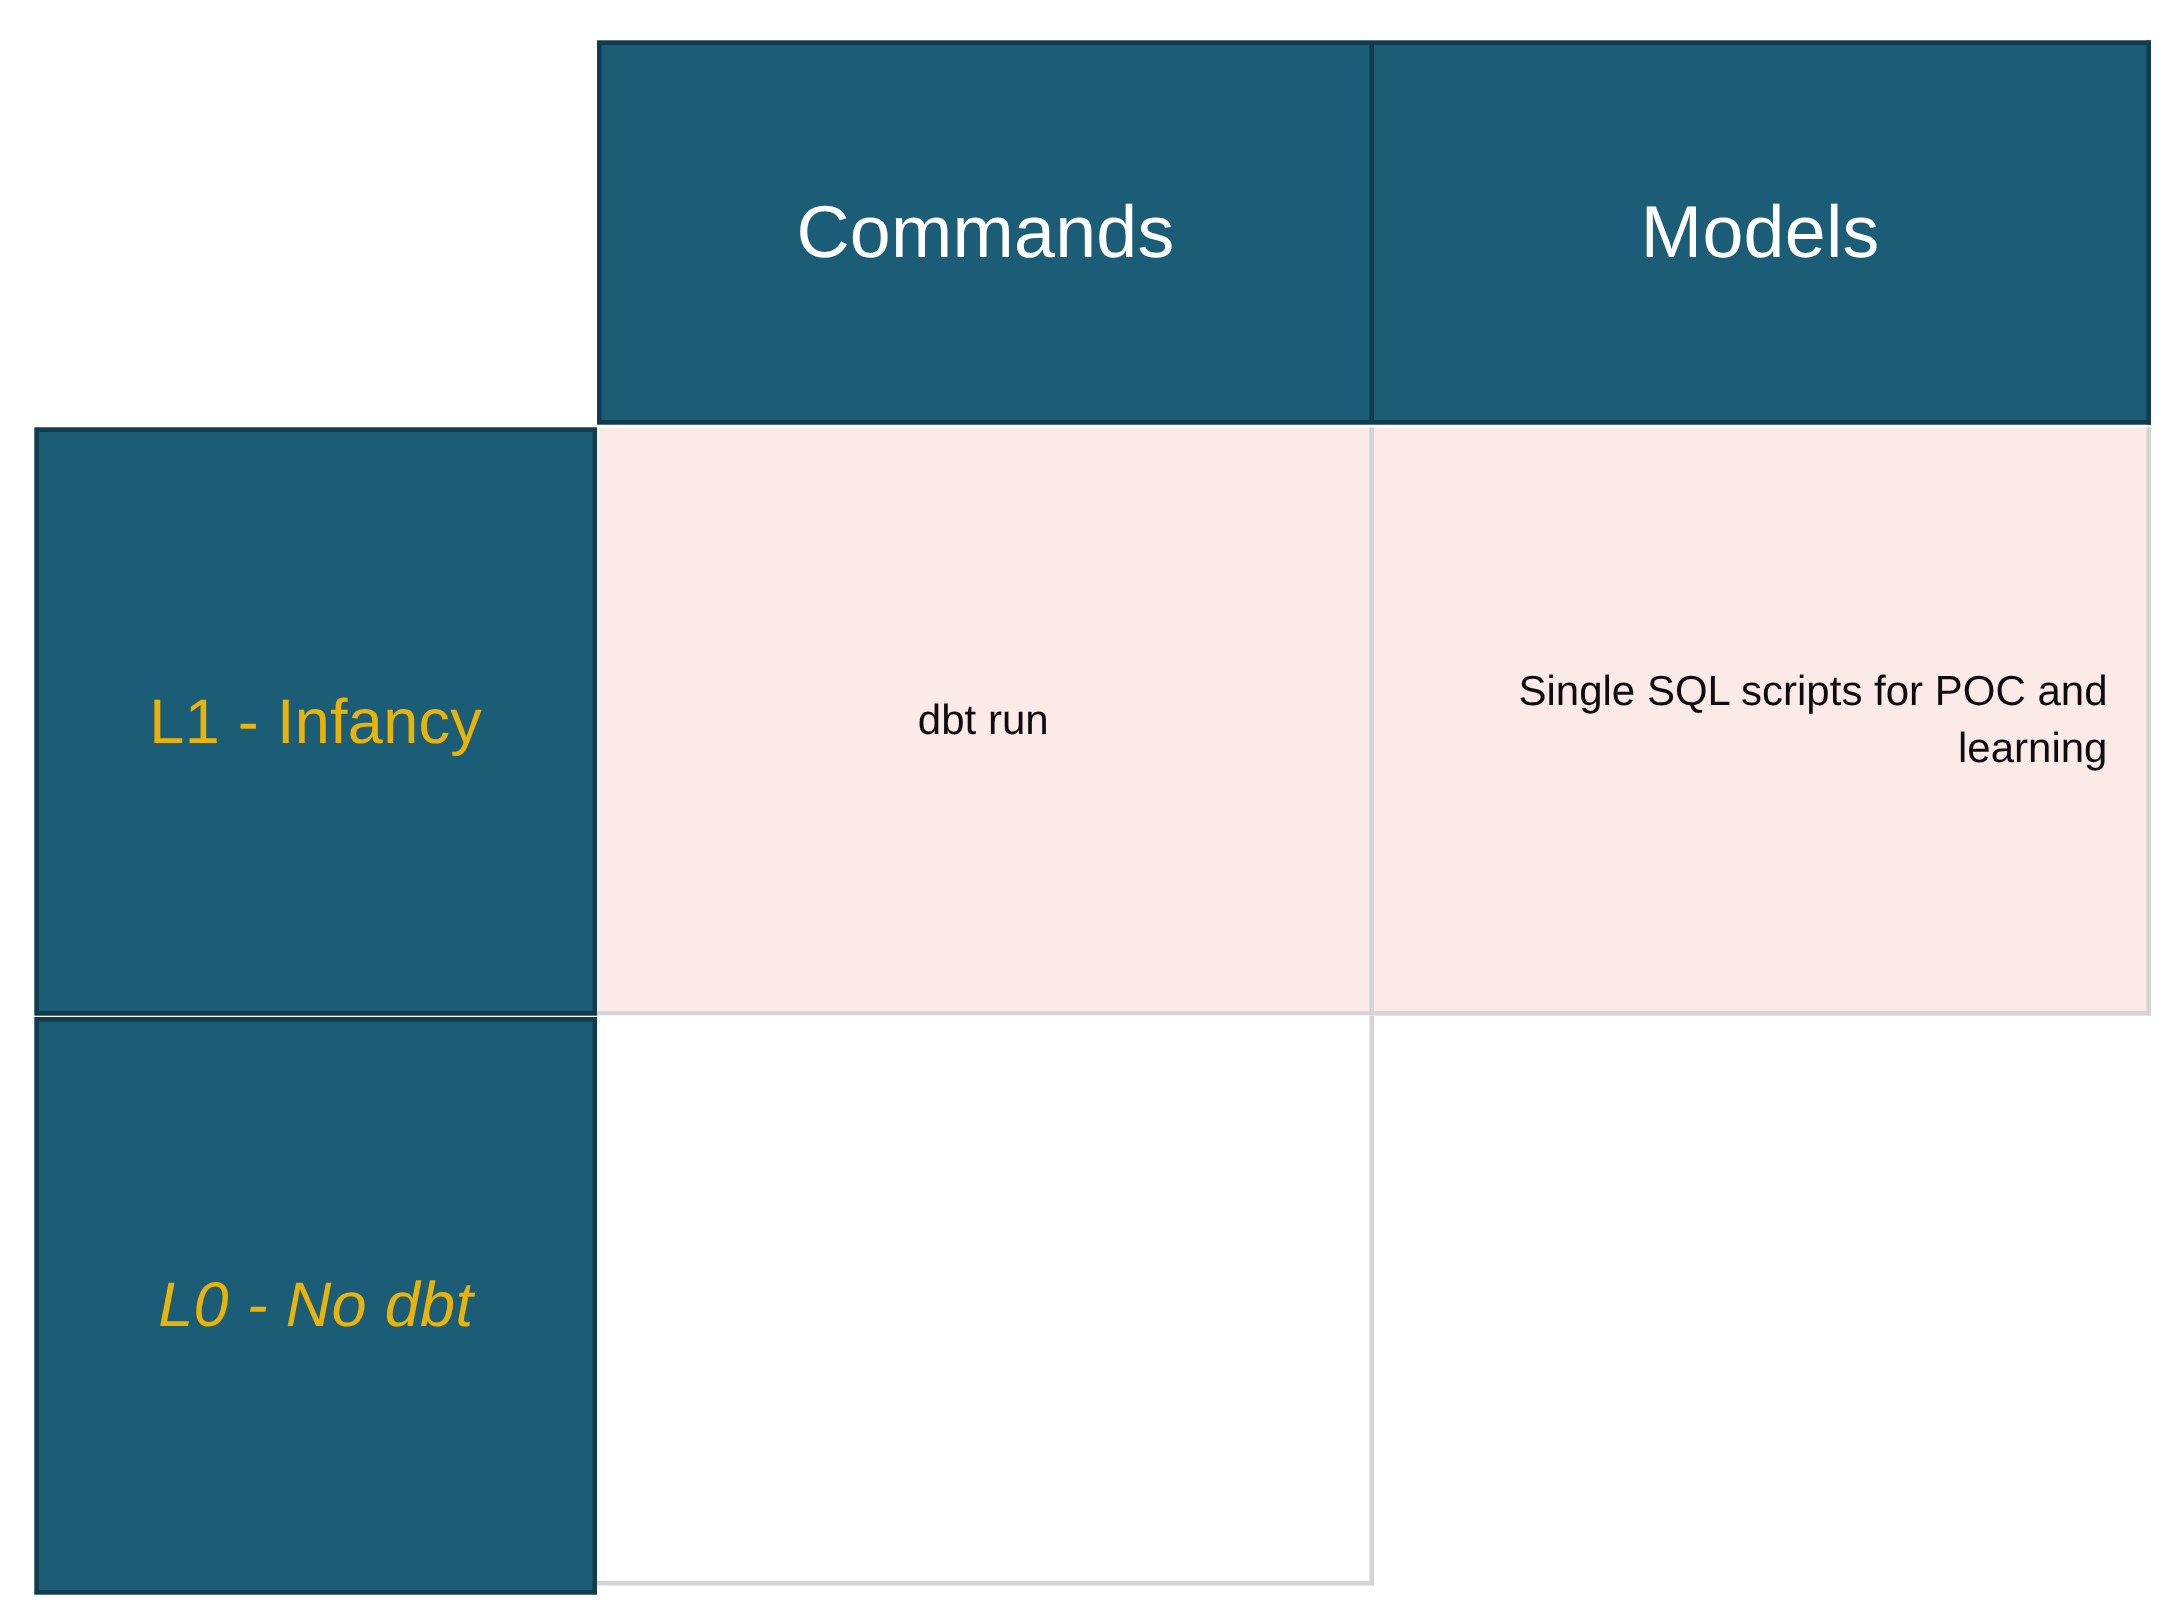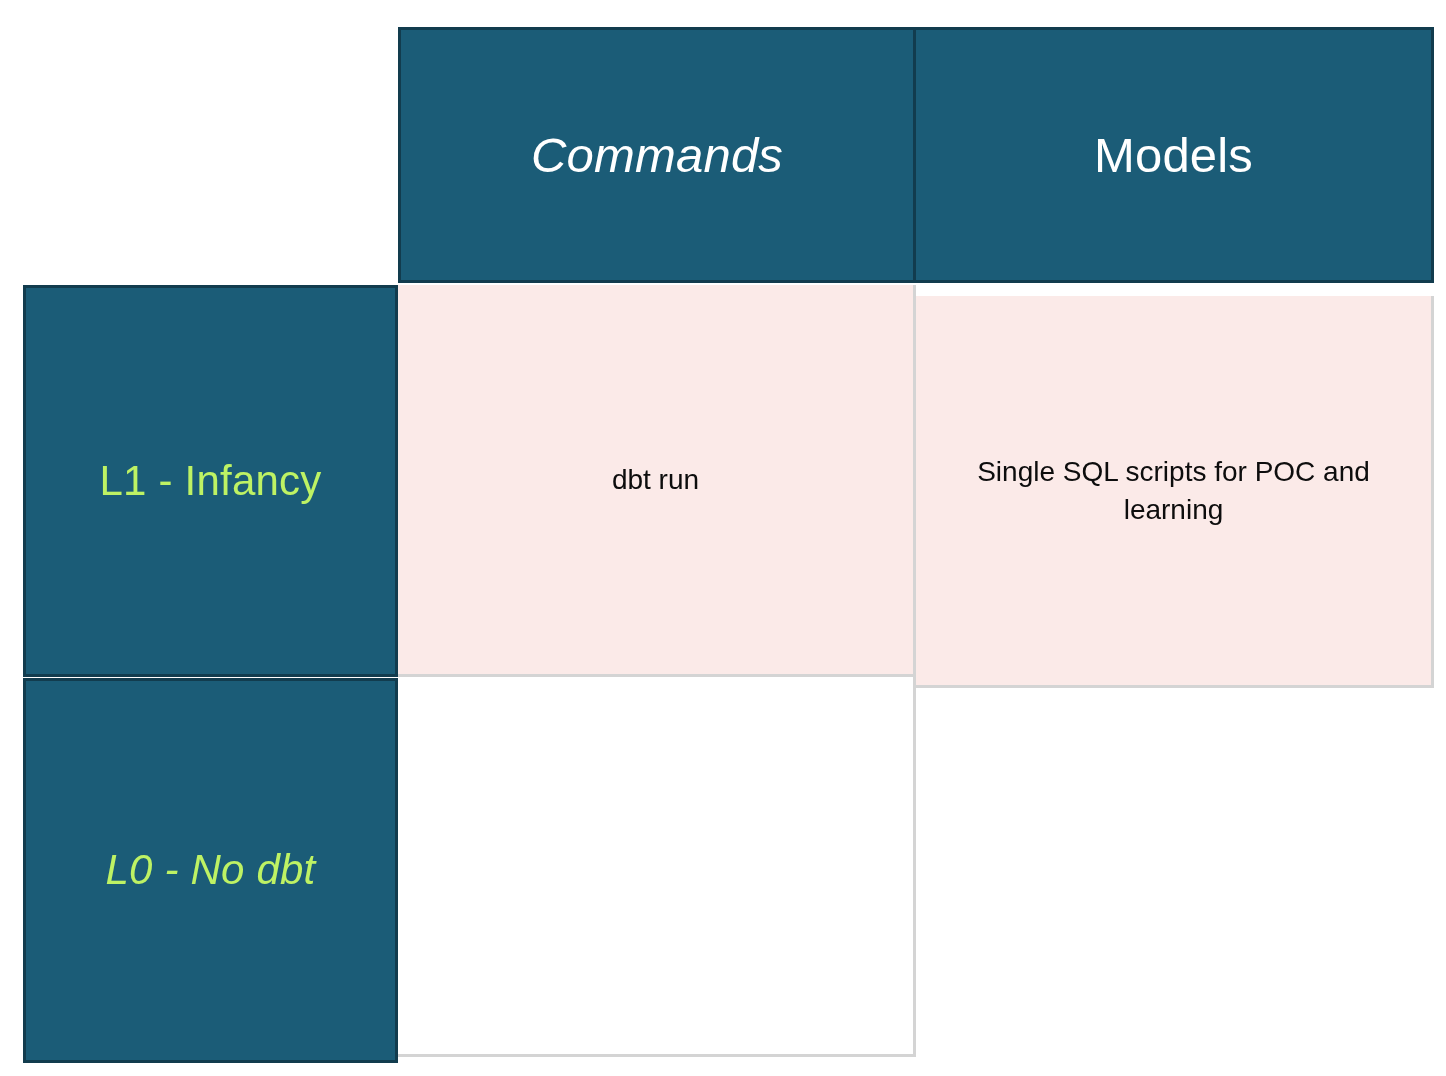--- a/index.html
+++ b/index.html
@@ -41,21 +41,21 @@
     border-top: 3px solid #123c4e;
     border-bottom: 3px solid #123c4e;
   }
   .col-head.first { border-left: 3px solid #123c4e; }
   .col-head.last  { border-right: 3px solid #123c4e; }
   .col-head.divider-right { border-right: 3px solid #123c4e; }
 
   
   .row-head {
     background: #1b5c77;
-    color: #bef264;
+    color: #eab308;
     font-size: 42px;
     font-weight: 400;
     line-height: 1.15;
     letter-spacing: 0.2px;
     border: 3px solid #123c4e;
   }
 
   
   .cell {
     font-size: 28px;
@@ -68,41 +68,41 @@
   }
   .cell.pink  { background: #fbeae8; }
   .cell.plain { background: #ffffff; }
   .cell .txt { display: block; width: 100%; }
 </style>
 </head>
 <body>
 
 <div id="canvas">
 
-  <div class="blk col-head first divider-right" style="left:398px; top:27px; width:518px; height:256px;font-style:italic;">
+  <div class="blk col-head first divider-right" style="left:398px; top:27px; width:518px; height:256px;">
     <span>Commands</span>
   </div>
 
   <div class="blk col-head last" style="left:916px; top:27px; width:518px; height:256px;">
     <span>Models</span>
   </div>
 
   <div class="blk row-head" style="left:23px; top:285px; width:375px; height:392px;">
     <span>L1 - Infancy</span>
   </div>
 
   <div class="blk row-head" style="left:23px; top:678px; width:375px; height:385px;font-style:italic;">
     <span>L0 - No dbt</span>
   </div>
 
   <div class="blk cell pink" style="left:398px; top:285px; width:518px; height:392px;">
     <span class="txt">dbt run</span>
   </div>
 
-  <div class="blk cell pink" style="left:916px; top:296px; width:518px; height:392px;">
+  <div class="blk cell pink" style="left:916px; top:285px; width:518px; height:392px;text-align:right;">
     <span class="txt">Single SQL scripts for POC and learning</span>
   </div>
 
   <div class="blk cell plain" style="left:398px; top:677px; width:518px; height:380px;">
     <span class="txt"></span>
   </div>
 
 
 </div>
 

